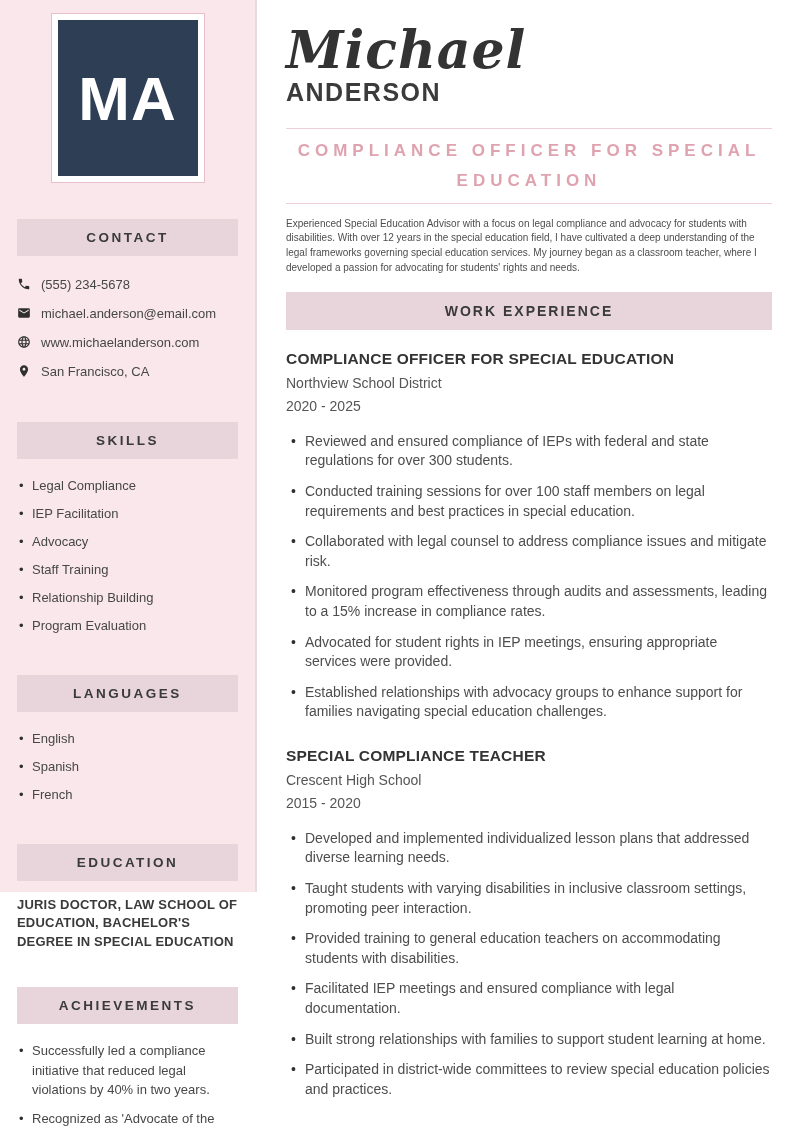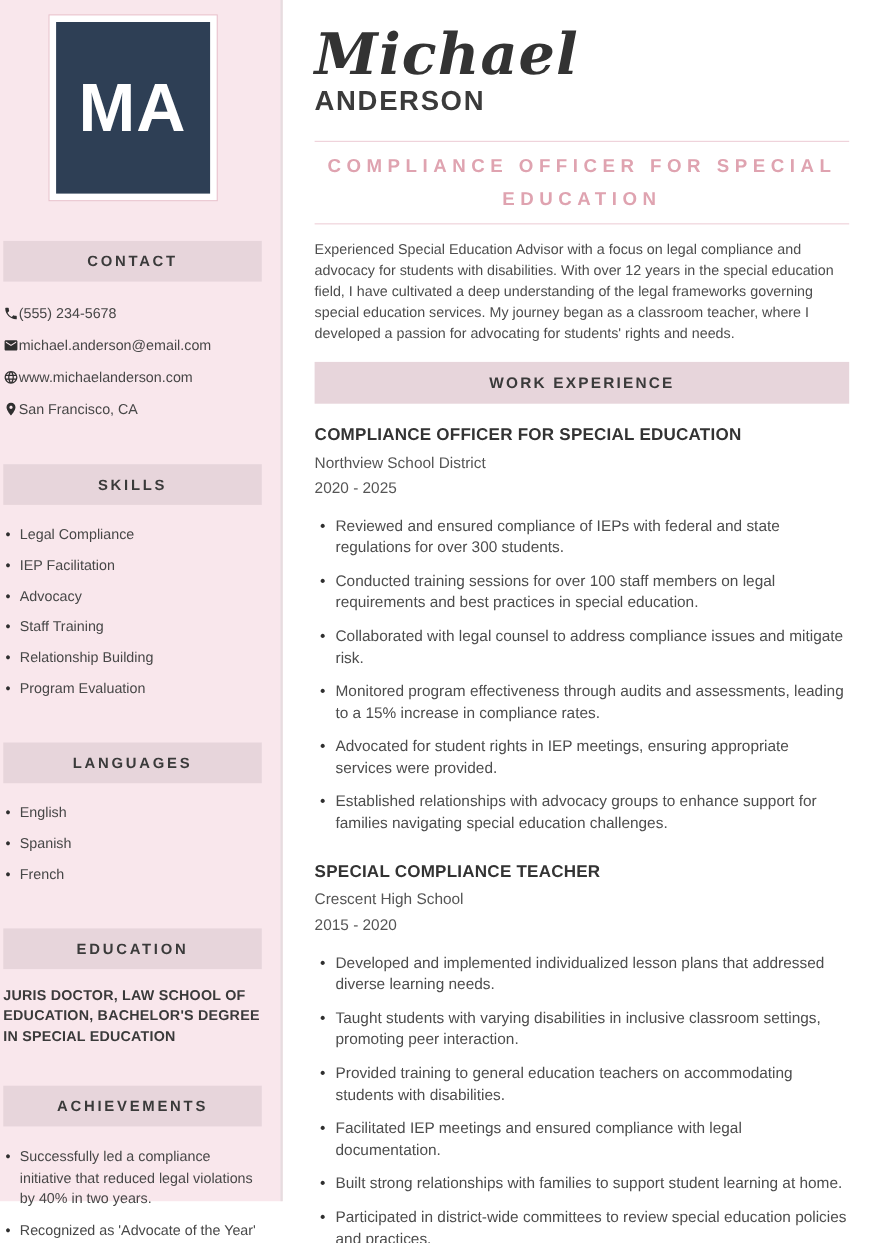--- a/index.html
+++ b/index.html
@@ -8,24 +8,24 @@
     font-family: "Liberation Sans", "DejaVu Sans", sans-serif;
     background: #ffffff;
     overflow: hidden;
   }
   .page { display: flex; width: 800px; height: 1130px; background: #fff; }
 
   
   .sidebar {
     width: 257px;
     min-width: 257px;
-    height: 1092px;
+    height: 892px;
     background: #f9e7ec;
     border-right: 2px solid #e6dcdf;
-    padding: 13px 17px 20px 3px;
+    padding: 13px 17px 20px 17px;
   }
   .avatar-frame {
     width: 154px;
     height: 170px;
     margin: 0 auto;
     background: #ffffff;
     border: 1px solid #e8bfca;
     display: flex;
     align-items: center;
     justify-content: center;
@@ -48,21 +48,22 @@
     text-align: center;
     font-weight: 700;
     font-size: 13.5px;
     letter-spacing: 2.5px;
     padding: 11px 4px;
     margin-top: 36px;
   }
   .contact-list { margin-top: 14px; }
   .contact-row {
     display: flex;
-    align-items: flex-end;
+    align-items: flex-start;
+    gap: 10px;
     padding: 7px 0;
     color: #474747;
     font-size: 13px;
   }
   .contact-row svg { flex: 0 0 14px; width: 14px; height: 14px; fill: #2f2f2f; }
   .side-list { list-style: none; margin-top: 12px; }
   .side-list li {
     position: relative;
     padding: 5.5px 0 5.5px 15px;
     color: #474747;
@@ -128,21 +129,21 @@
     text-align: center;
     color: #dfa3b0;
     font-size: 17px;
     font-weight: 600;
     letter-spacing: 5px;
     line-height: 1.75;
     padding: 7px 10px 6px 10px;
   }
   .summary {
     margin-top: 13px;
-    font-size: 13px;
+    font-size: 10px;
     color: #4d4d4d;
     line-height: 1.47;
   }
   .main-band {
     background: #e7d5db;
     color: #3a3a3a;
     text-align: center;
     font-weight: 700;
     font-size: 14px;
     letter-spacing: 2px;

